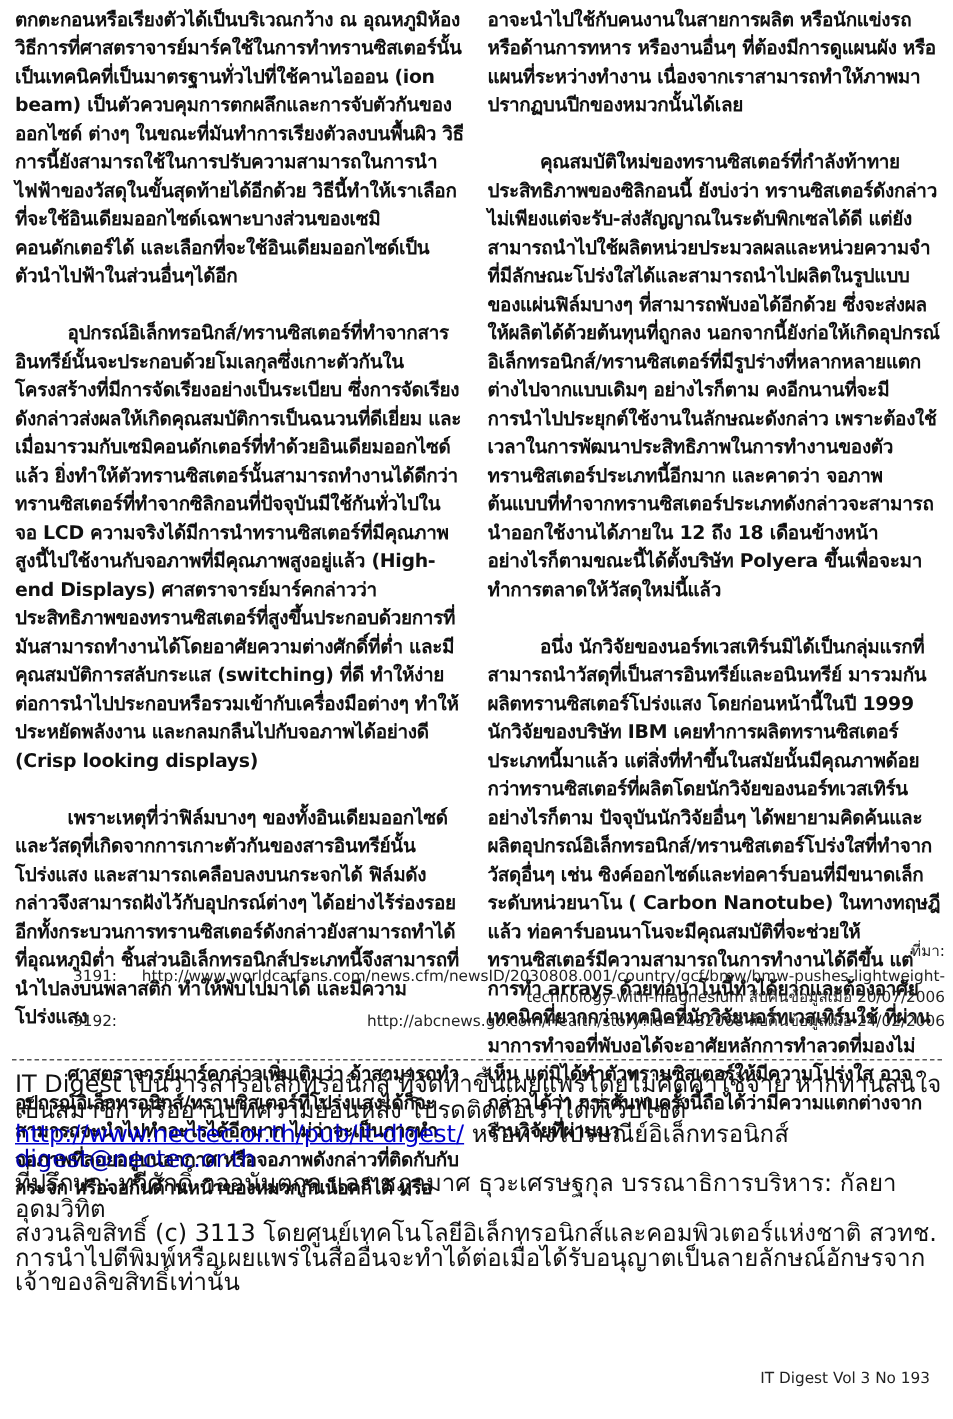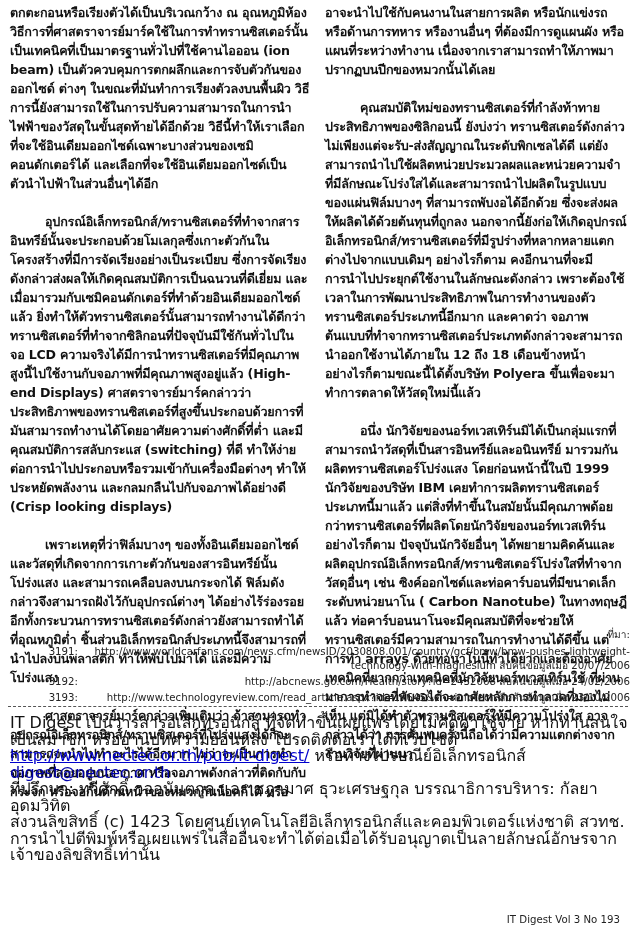--- a/index.html
+++ b/index.html
@@ -60,30 +60,26 @@
 <div class="sources">
   <div class="label">ที่มา:</div>
   <div class="src-row">
     <span class="src-num">3191:</span>
     <span class="src-body">http://www.worldcarfans.com/news.cfm/newsID/2030808.001/country/gcf/bmw/bmw-pushes-lightweight-technology-with-magnesium สืบค้นข้อมูลเมื่อ 20/07/2006</span>
   </div>
   <div class="src-row">
     <span class="src-num">3192:</span>
     <span class="src-body">http://abcnews.go.com/Health/story?id=2432068 สืบค้นข้อมูลเมื่อ 24/02/2006</span>
   </div>
-  <div class="src-row">
-    <span class="src-num">3193:</span>
-    <span class="src-body">http://www.technologyreview.com/read_article.aspx?id=17645&amp;ch=infotech  สืบค้นข้อมูลเมื่อ 23/10/2006</span>
-  </div>
 </div>
 
 <div class="divider"></div>
 
 <div class="footer-info">
   <p><span>IT Digest เป็นวารสารอิเล็กทรอนิกส์ ที่จัดทำขึ้นเผยแพร่โดยไม่คิดค่าใช้จ่าย หากท่านสนใจเป็นสมาชิก หรืออ่านบทความย้อนหลัง โปรดติดต่อเราได้ที่เว็บไซต์ </span><a class="link">http://www.nectec.or.th/pub/it-digest/</a><span> หรือทางไปรษณีย์อิเล็กทรอนิกส์</span><br><a class="email">digest@nectec.or.th</a></p>
   <p>ที่ปรึกษา: ทวีศักดิ์ กออนันตกูล และ ชฎามาศ ธุวะเศรษฐกุล บรรณาธิการบริหาร: กัลยา อุดมวิทิต</p>
-  <p>สงวนลิขสิทธิ์ (c) 1423 โดยศูนย์เทคโนโลยีอิเล็กทรอนิกส์และคอมพิวเตอร์แห่งชาติ สวทช. การนำไปตีพิมพ์หรือเผยแพร่ในสื่ออื่นจะทำได้ต่อเมื่อได้รับอนุญาตเป็นลายลักษณ์อักษรจากเจ้าของลิขสิทธิ์เท่านั้น</p>
+  <p>สงวนลิขสิทธิ์ (c) 3113 โดยศูนย์เทคโนโลยีอิเล็กทรอนิกส์และคอมพิวเตอร์แห่งชาติ สวทช. การนำไปตีพิมพ์หรือเผยแพร่ในสื่ออื่นจะทำได้ต่อเมื่อได้รับอนุญาตเป็นลายลักษณ์อักษรจากเจ้าของลิขสิทธิ์เท่านั้น</p>
 </div>
 
 <div class="page-footer">
   <span>IT Digest Vol 3 No 19</span>
   <span>3</span>
 </div>
 
 </body></html>

